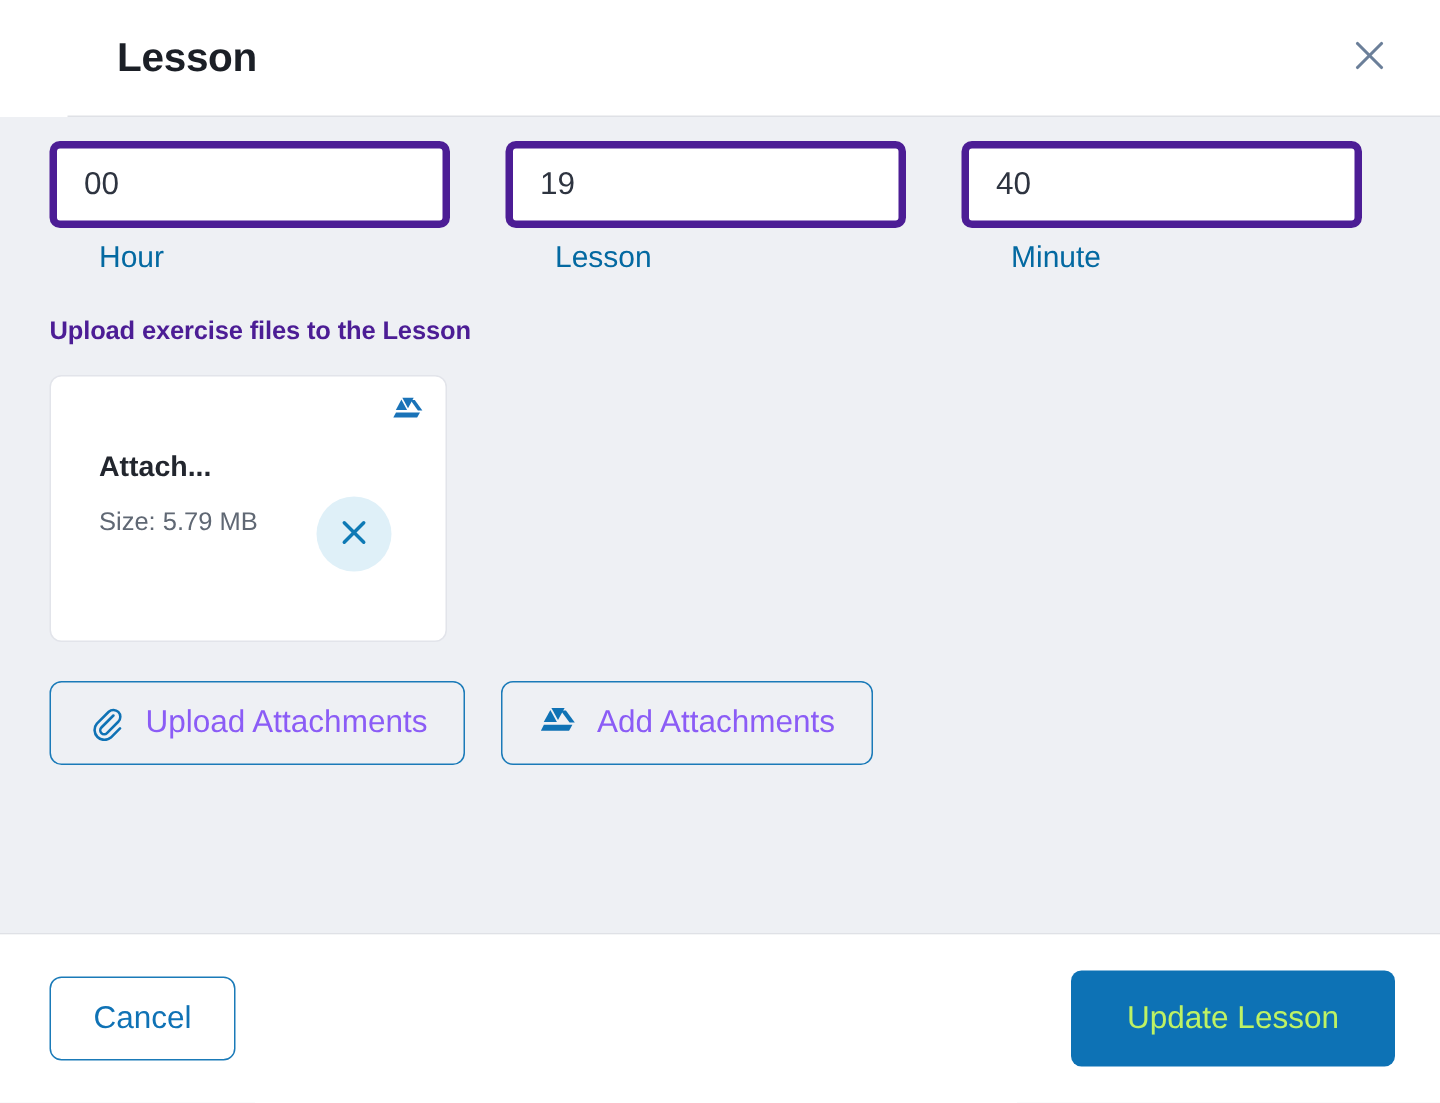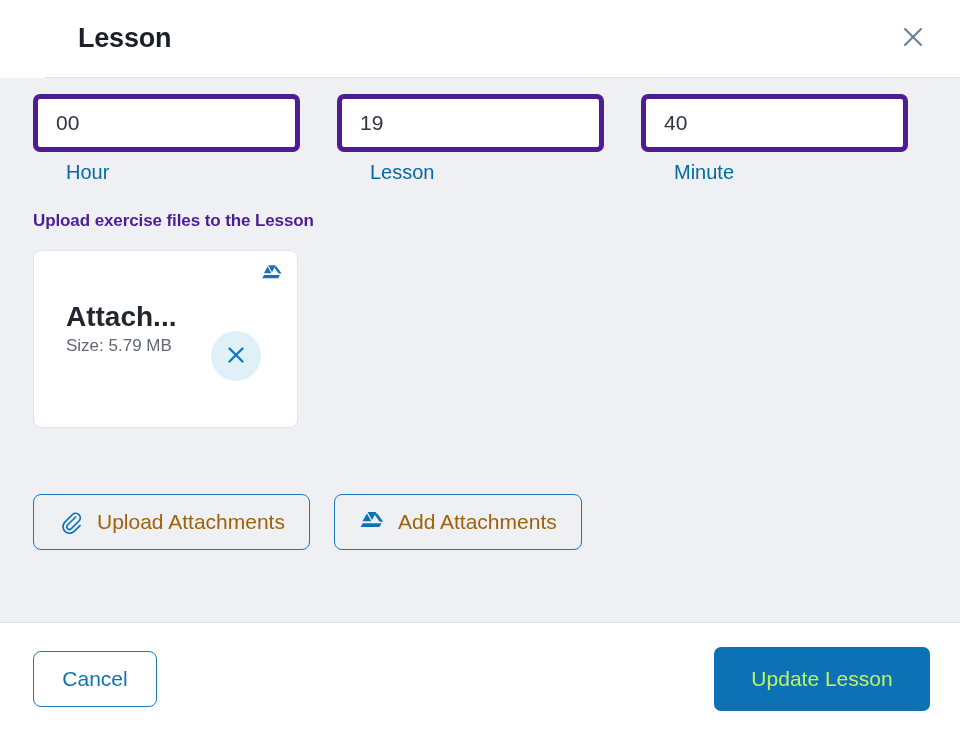--- a/index.html
+++ b/index.html
@@ -120,29 +120,29 @@
   }
   .drive-badge {
     position: absolute;
     top: 13px;
     right: 14px;
     width: 22px;
     height: 20px;
     display: block;
   }
   .attach-name {
-    font-size: 28px;
+    font-size: 19px;
     font-weight: bold;
     color: #22262e;
     line-height: 1.1;
     margin-top: 24px;
     max-width: 150px;
   }
   .attach-size {
-    margin-top: 0;
+    margin-top: 12px;
     font-size: 17px;
     color: #606874;
     line-height: 1.55;
     max-width: 110px;
   }
   .remove-btn {
     position: absolute;
     left: 211px;
     top: 331px;
     width: 50px;
@@ -163,30 +163,29 @@
     margin-top: 26px;
     display: flex;
     gap: 24px;
   }
   .outline-btn {
     height: 56px;
     box-sizing: border-box;
     background: transparent;
     border: 1px solid #1a7ab8;
     border-radius: 8px;
-    color: #a16207;
+    color: #8b5cf6;
     font-family: "Liberation Sans", sans-serif;
     font-size: 21px;
     display: inline-flex;
     align-items: center;
     gap: 13px;
     padding: 0 24px;
     cursor: pointer;
     white-space: nowrap;
-    margin-top: 40px;
   }
   .outline-btn .btn-ico {
     display: flex;
     align-items: center;
     justify-content: center;
     width: 26px;
     height: 26px;
     flex: none;
   }
 

